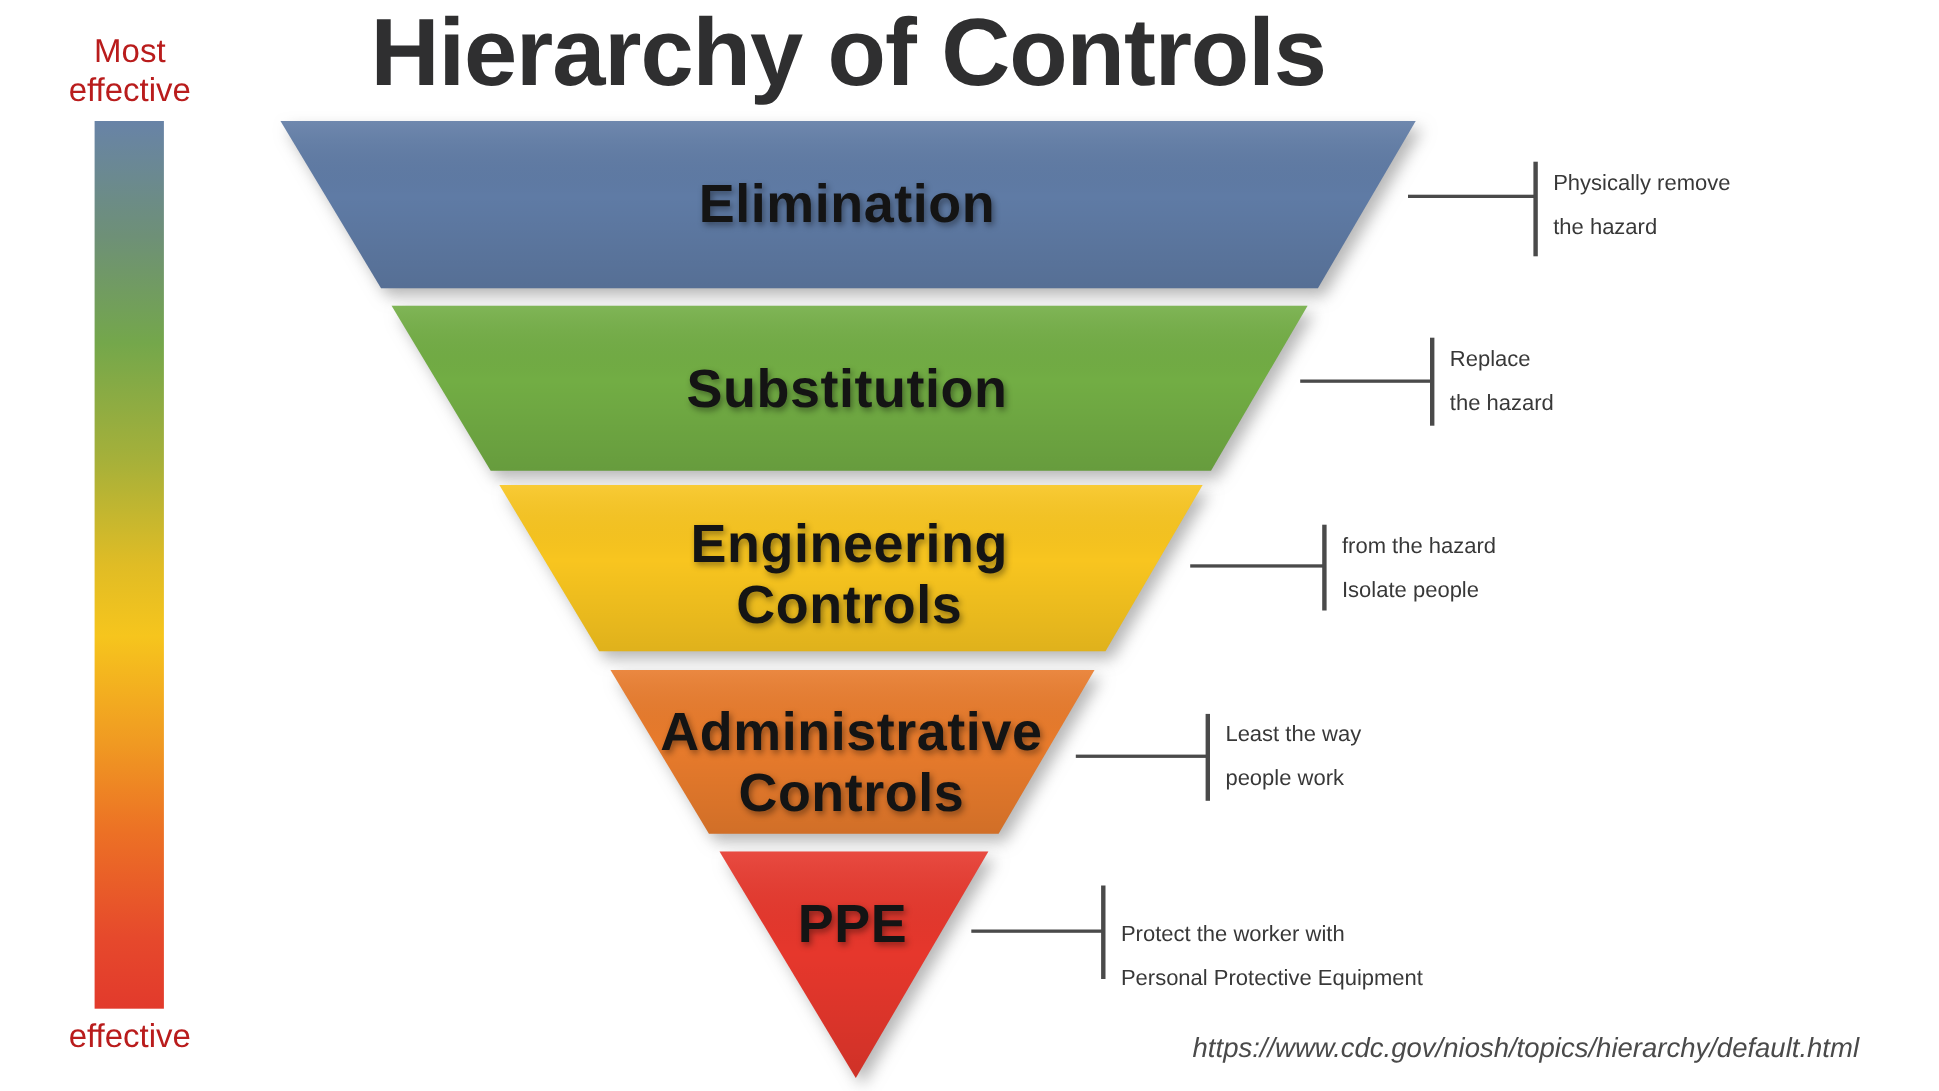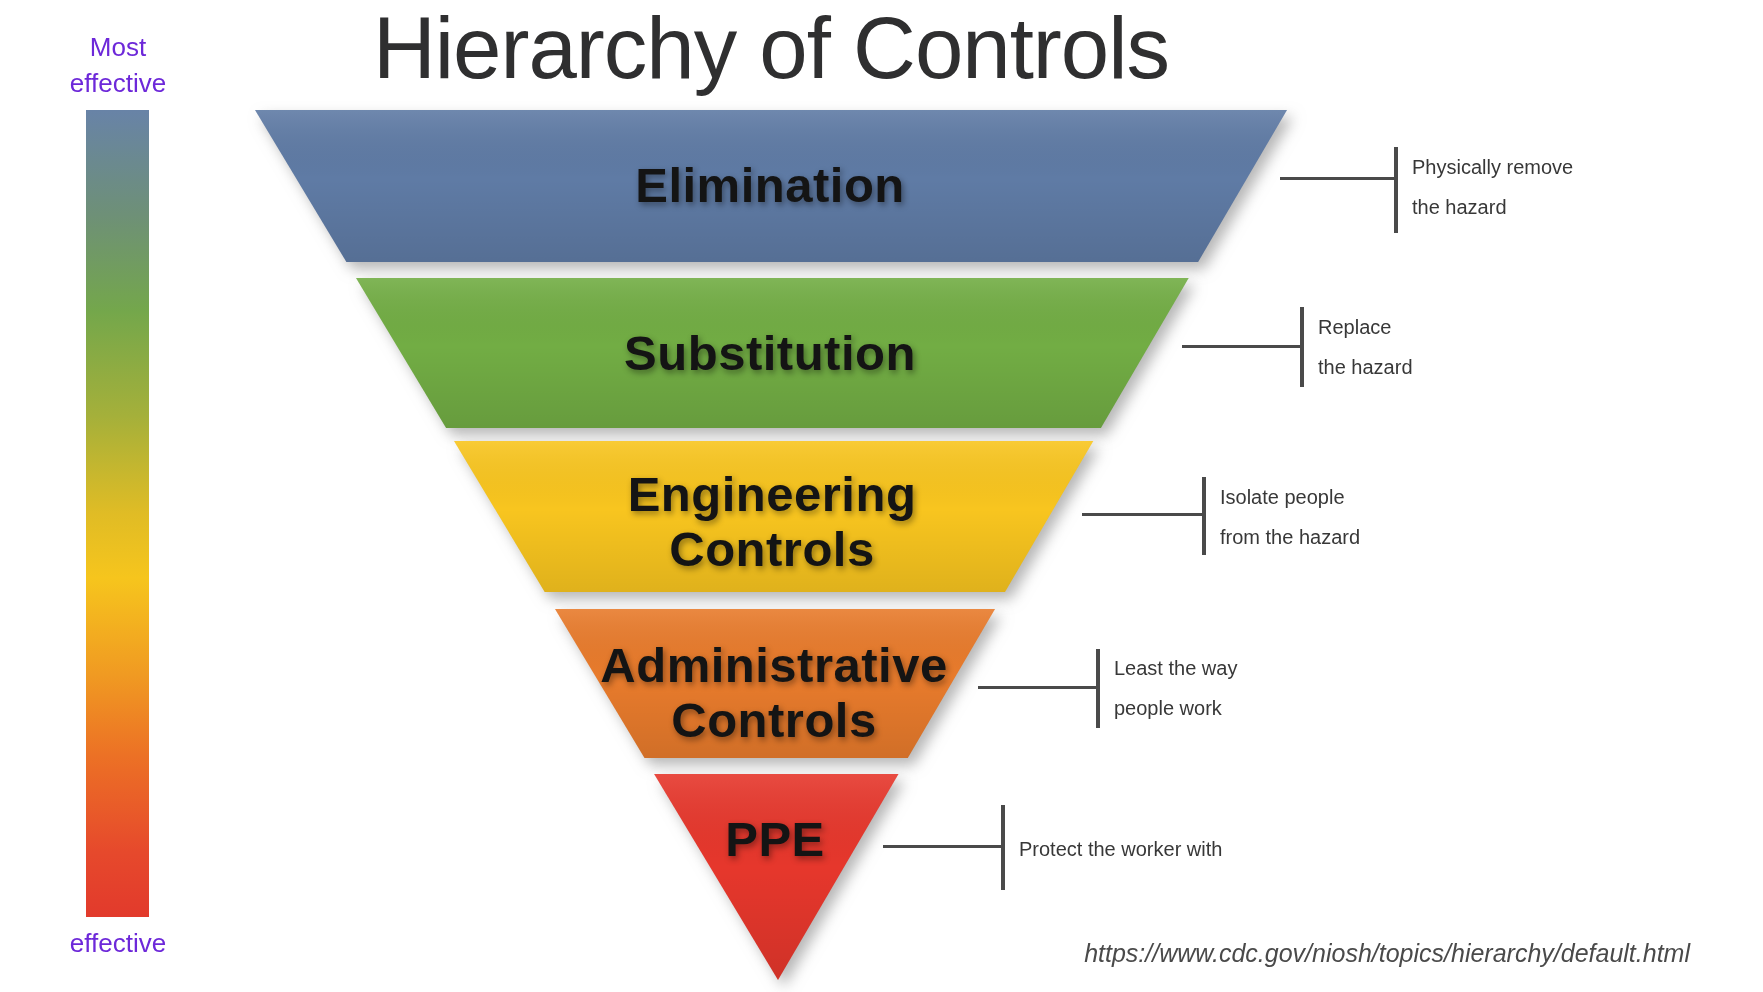--- a/index.html
+++ b/index.html
@@ -10,21 +10,21 @@
     position: relative;
   }
   #stage { position: absolute; left: 0; top: 0; width: 1763px; height: 992px; }
 
   
   .title {
     position: absolute;
     left: 255px; top: 2px; width: 1032px;
     text-align: center;
     font-size: 87px;
-    font-weight: 400;
+    font-weight: 700;
     letter-spacing: -1px;
     color: #2f2f30;
     line-height: 1.05;
   }
 
   
   .scale-bar {
     position: absolute;
     left: 86px; top: 110px; width: 63px; height: 807px;
     background: linear-gradient(to bottom,
@@ -36,22 +36,22 @@
       #f6c51d 58%,
       #f09a22 70%,
       #ec7125 80%,
       #e6492c 92%,
       #e23a2c 100%);
   }
   .scale-label {
     position: absolute;
     left: 18px; width: 200px;
     text-align: center;
-    font-size: 26px;
-    color: #6d28d9;
+    font-size: 30px;
+    color: #b91c1c;
     line-height: 36px;
   }
   .scale-label.most { top: 29px; }
   .scale-label.least { top: 925px; }
   .scale-label span { display: block; }
 
   
   svg.pyramid { position: absolute; left: 0; top: 0; }
   .band { filter: drop-shadow(6px 7px 7px rgba(110,110,110,0.50)); }
   .band-label {
@@ -157,34 +157,35 @@
   <div class="hline" style="left:1182px; top:345px; width:120px;"></div>
   <div class="vbar" style="left:1300px; top:307px; height:80px;"></div>
   <div class="ann-text" style="left:1318px; top:307px;">
     <span>Replace</span>
     <span>the hazard</span>
   </div>
 
   <div class="hline" style="left:1082px; top:513px; width:122px;"></div>
   <div class="vbar" style="left:1202px; top:477px; height:78px;"></div>
   <div class="ann-text" style="left:1220px; top:477px;">
+    <span>from the hazard</span>
     <span>Isolate people</span>
-    <span>from the hazard</span>
   </div>
 
   <div class="hline" style="left:978px; top:686px; width:120px;"></div>
   <div class="vbar" style="left:1096px; top:649px; height:79px;"></div>
   <div class="ann-text" style="left:1114px; top:648px;">
     <span>Least the way</span>
     <span>people work</span>
   </div>
 
   <div class="hline" style="left:883px; top:845px; width:120px;"></div>
   <div class="vbar" style="left:1001px; top:805px; height:85px;"></div>
   <div class="ann-text" style="left:1019px; top:829px;">
     <span>Protect the worker with</span>
+    <span>Personal Protective Equipment</span>
   </div>
 
   <div class="attribution">
     <span>https://www.cdc.gov/niosh/topics/hierarchy/default.html</span>
   </div>
 
 </div>
 
 </body></html>

